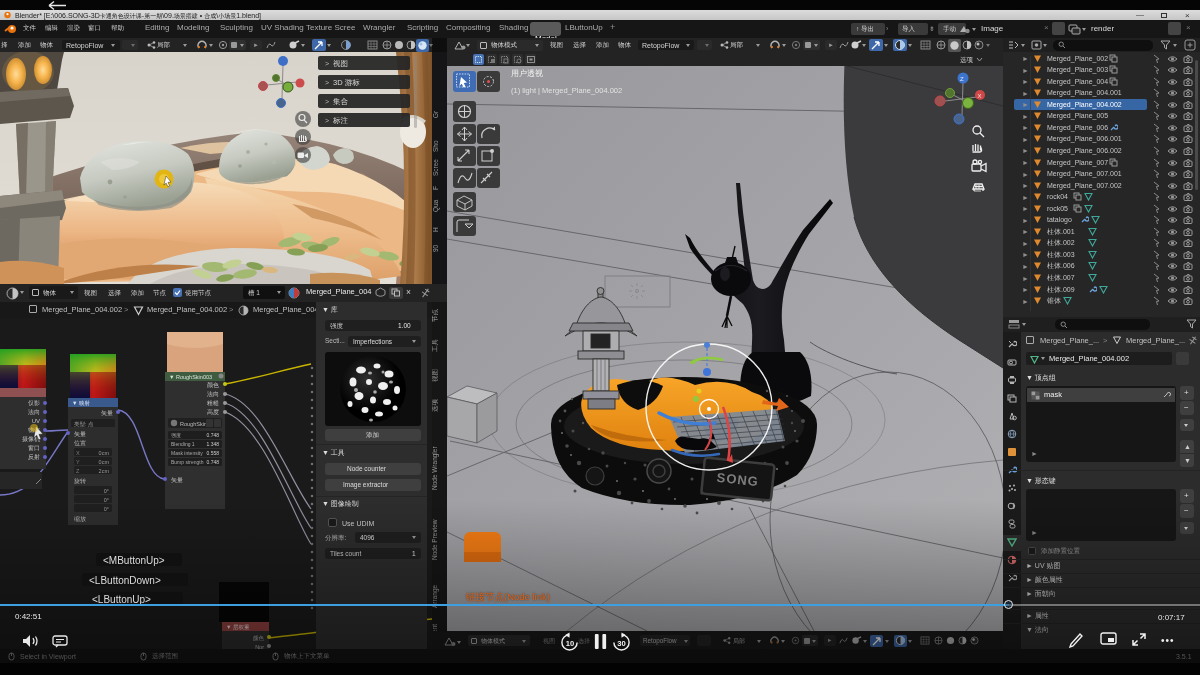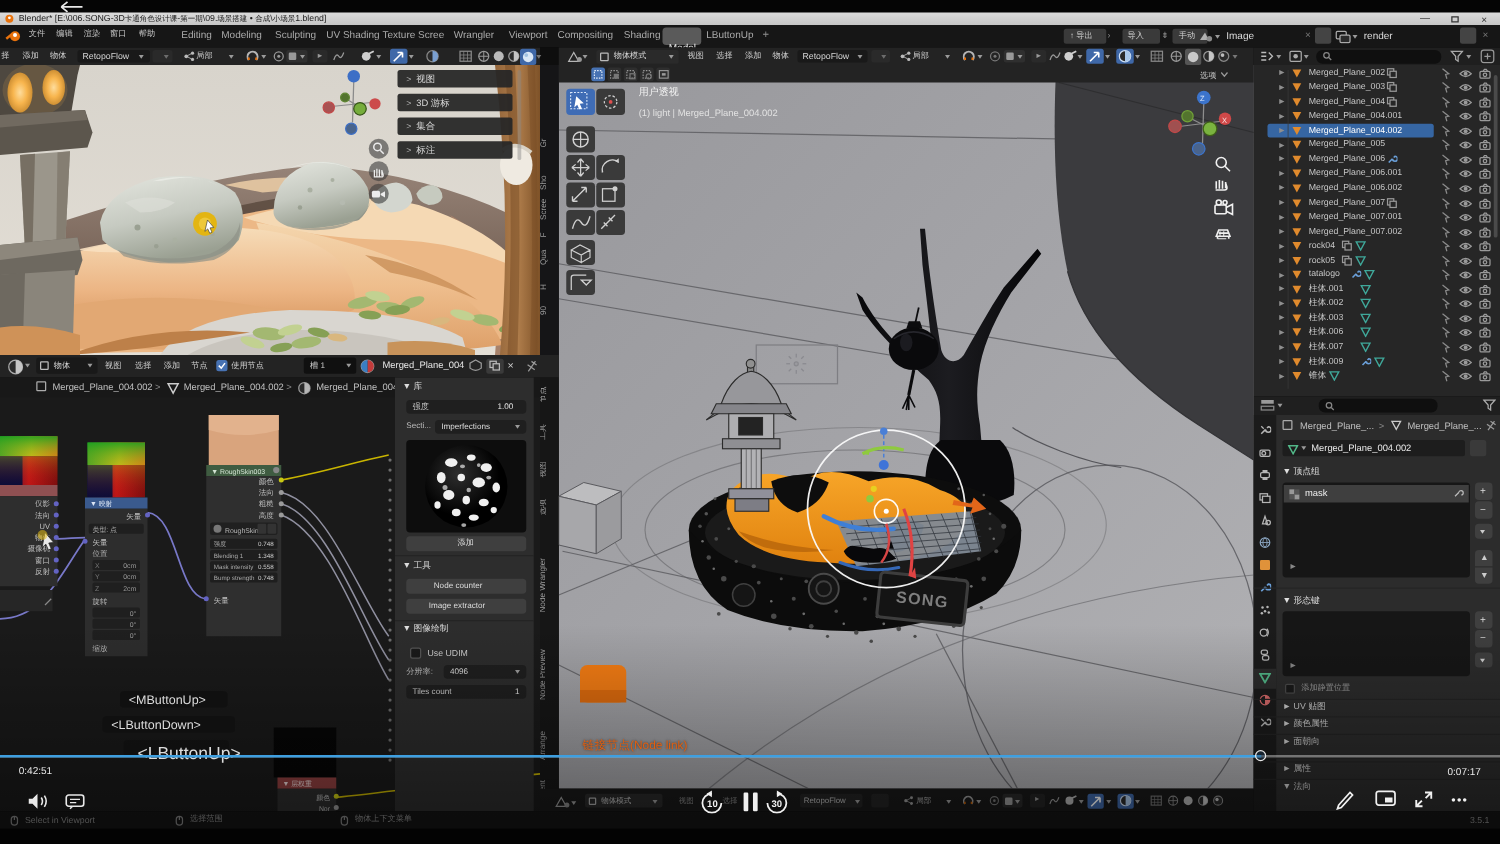--- a/index.html
+++ b/index.html
@@ -34,21 +34,21 @@
 <div class="tx" style="left:45px;top:25px;font-size:6.5px;color:#c9c9c9">编辑</div>
 <div class="tx" style="left:67px;top:25px;font-size:6.5px;color:#c9c9c9">渲染</div>
 <div class="tx" style="left:88px;top:25px;font-size:6.5px;color:#c9c9c9">窗口</div>
 <div class="tx" style="left:111px;top:25px;font-size:6.5px;color:#c9c9c9">帮助</div>
 <div class="tx" style="left:145px;top:24px;font-size:8px;color:#ababab">Editing</div>
 <div class="tx" style="left:177px;top:24px;font-size:8px;color:#ababab">Modeling</div>
 <div class="tx" style="left:220px;top:24px;font-size:8px;color:#ababab">Sculpting</div>
 <div class="tx" style="left:261px;top:24px;font-size:8px;color:#ababab">UV Shading</div>
 <div class="tx" style="left:306px;top:24px;font-size:8px;color:#ababab">Texture Scree</div>
 <div class="tx" style="left:363px;top:24px;font-size:8px;color:#ababab">Wrangler</div>
-<div class="tx" style="left:407px;top:24px;font-size:8px;color:#ababab">Viewport</div>
+<div class="tx" style="left:407px;top:24px;font-size:8px;color:#ababab">Scripting</div>
 <div class="tx" style="left:446px;top:24px;font-size:8px;color:#ababab">Compositing</div>
 <div class="tx" style="left:499px;top:24px;font-size:8px;color:#ababab">Shading</div>
 <div class="a" style="left:530px;top:21.5px;width:31px;height:14px;background:#5a5a5a;border-radius:3px"></div>
 <div class="tx" style="left:535px;top:35px;font-size:8px;color:#f0f0f0">Model</div>
 <div class="tx" style="left:565px;top:24px;font-size:8px;color:#ababab">LButtonUp</div>
 <div class="tx" style="left:610px;top:23px;font-size:9px;color:#909090">+</div>
 
 <div class="a box" style="left:851px;top:23px;width:34px;height:12px;background:#3a3a3a"></div>
 <div class="tx" style="left:856px;top:26px;font-size:6.5px;color:#d5d5d5">↑ 导出</div>
 <div class="tx" style="left:886px;top:25px;font-size:7px;color:#888">›</div>
@@ -1706,21 +1706,21 @@
 <div class="tx" style="left:1176px;top:653px;font-size:7px;color:#8f8f8f">3.5.1</div>
 <div class="a" style="left:0;top:663px;width:1200px;height:12px;background:#030303"></div>
 
 <div class="a" style="left:0;top:500px;width:1200px;height:163px;background:linear-gradient(rgba(0,0,0,0),rgba(0,0,0,.45));pointer-events:none"></div>
 
 <div class="a" style="left:96px;top:553px;width:86px;height:13px;background:rgba(15,15,15,.85);border-radius:3px"></div>
 <div class="tx" style="left:103px;top:555.5px;font-size:10px;color:#dcdcdc">&lt;MButtonUp&gt;</div>
 <div class="a" style="left:82px;top:573px;width:106px;height:13px;background:rgba(15,15,15,.85);border-radius:3px"></div>
 <div class="tx" style="left:89px;top:575.5px;font-size:10px;color:#dcdcdc">&lt;LButtonDown&gt;</div>
 <div class="a" style="left:99px;top:592px;width:84px;height:13px;background:rgba(15,15,15,.85);border-radius:3px"></div>
-<div class="tx" style="left:110px;top:594.5px;font-size:14px;color:#dcdcdc">&lt;LButtonUp&gt;</div>
+<div class="tx" style="left:92px;top:594.5px;font-size:10px;color:#dcdcdc">&lt;LButtonUp&gt;</div>
 
 <div class="tx" style="left:466px;top:592px;font-size:9.5px;color:#e05f10;text-shadow:0 0 2px rgba(0,0,0,.6)">链接节点(Node link)</div>
 
 <div class="a" style="left:0;top:604px;width:1200px;height:1.6px;background:rgba(255,255,255,.38)"></div>
 <div class="a" style="left:0;top:603.5px;width:1009px;height:2.4px;background:#3e9fe0"></div>
 <div class="a" style="left:1004px;top:600px;width:9px;height:9px;border:1.6px solid #e8e8e8;border-radius:50%;background:rgba(30,60,90,.4)"></div>
 <div class="tx" style="left:15px;top:613px;font-size:8px;color:#e8e8e8">0:42:51</div>
 <div class="tx" style="left:1158px;top:614px;font-size:8px;color:#e8e8e8">0:07:17</div>
 
 <svg class="a" style="left:22px;top:634px" width="18" height="14" viewBox="0 0 18 14">

